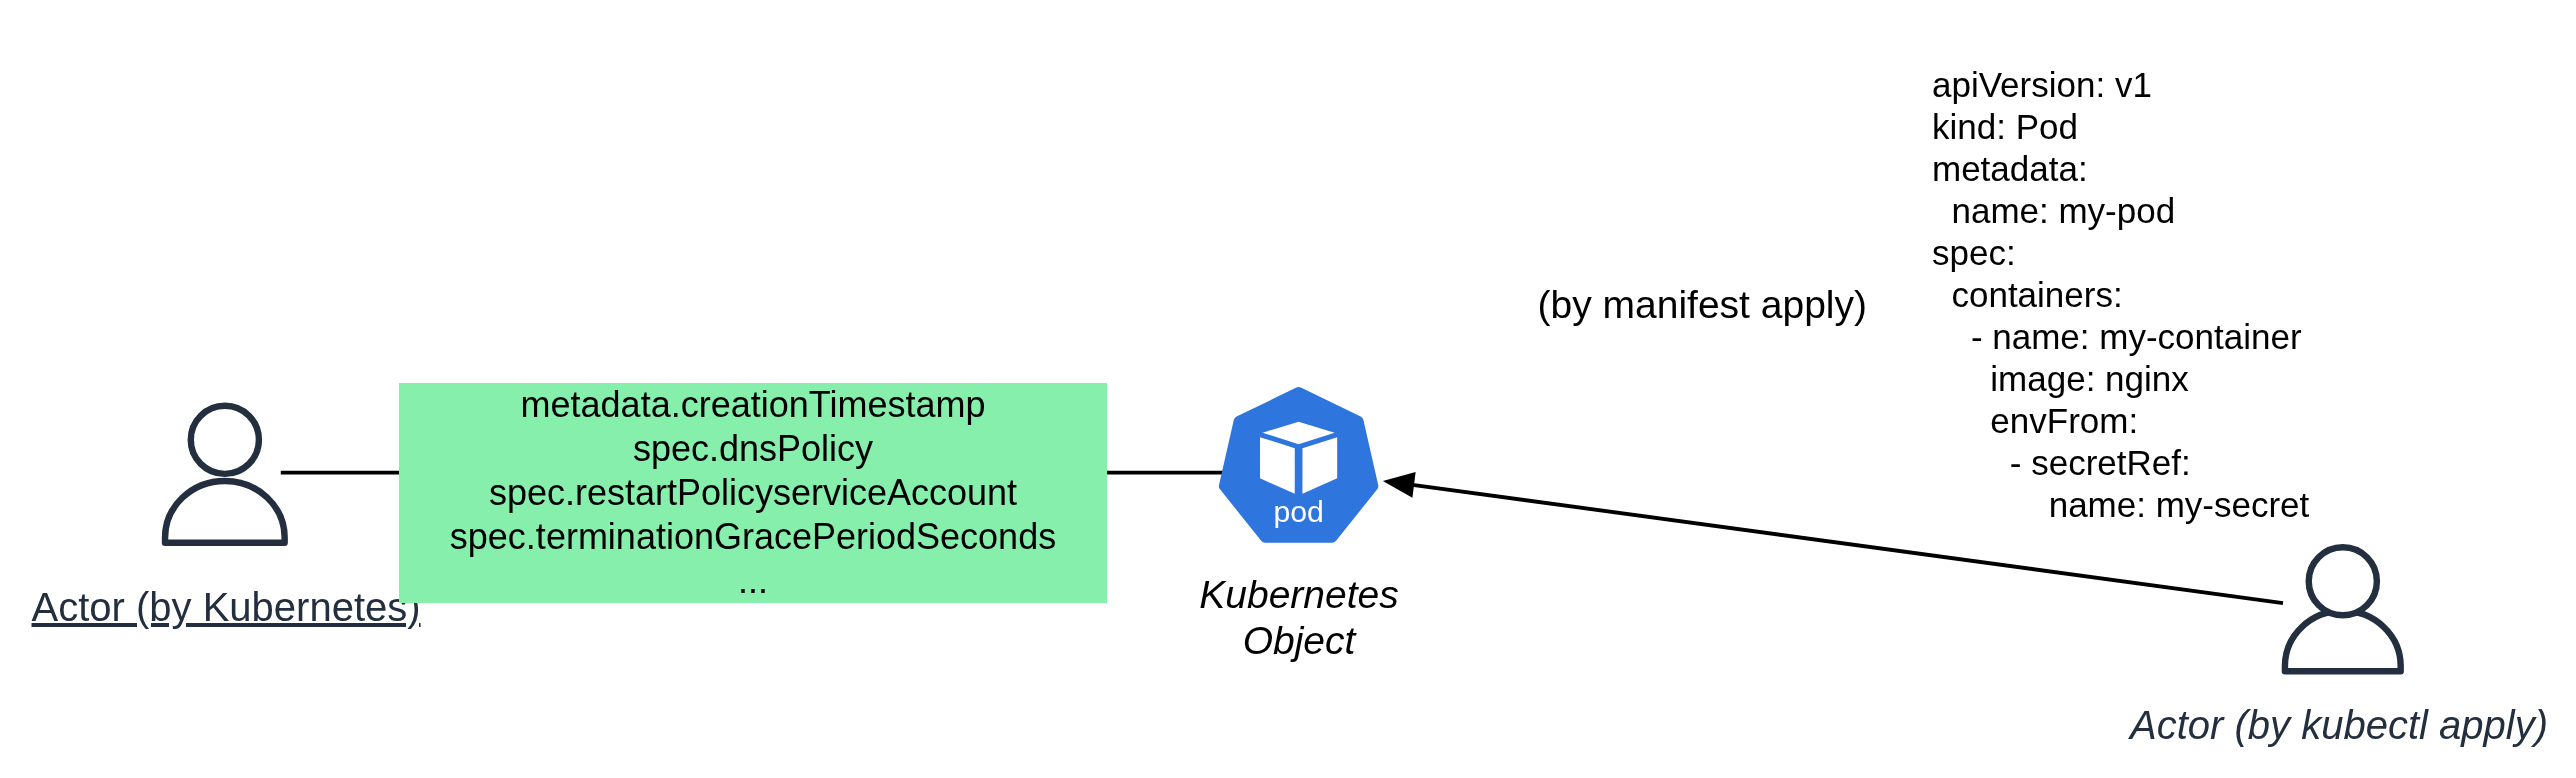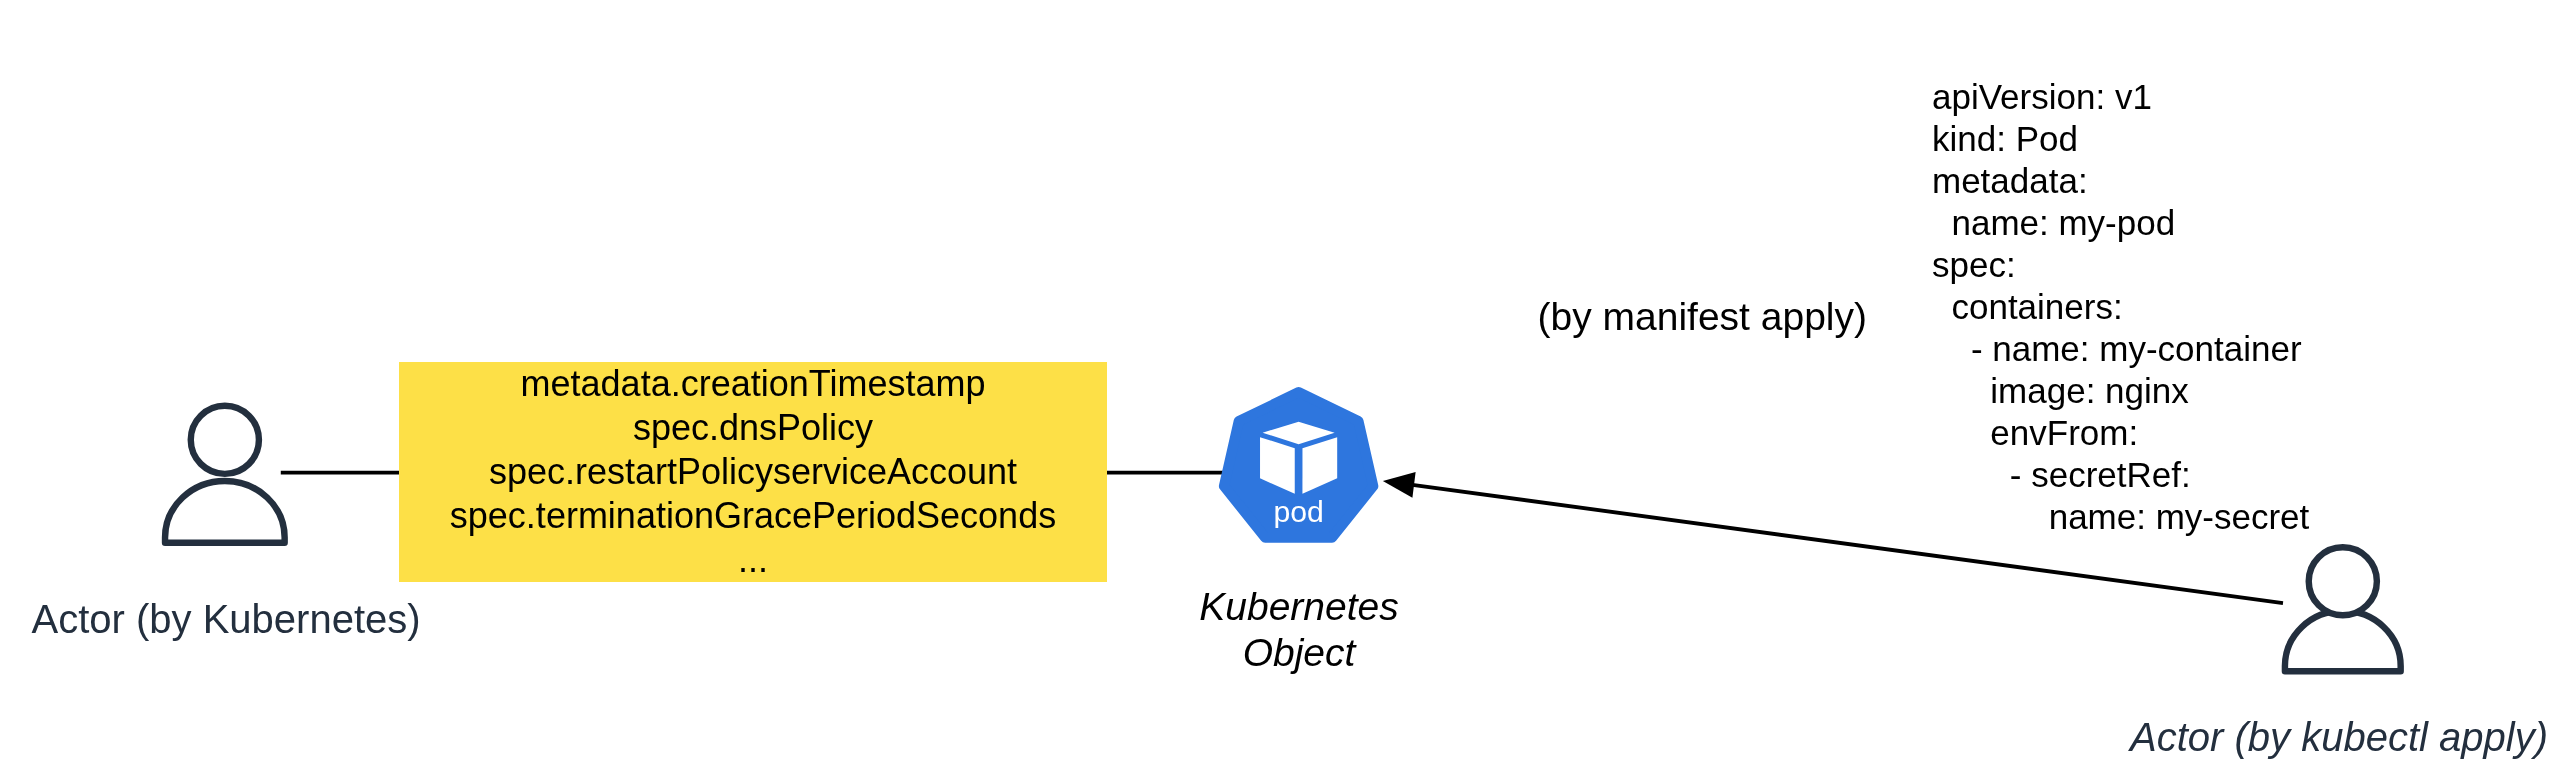--- a/index.html
+++ b/index.html
@@ -15,47 +15,48 @@
     font-family: "Liberation Sans", "DejaVu Sans", sans-serif;
     color: #000000;
   }
   #diagram-canvas {
     position: absolute;
     left: 0;
     top: 0;
     width: 2576px;
     height: 778px;
   }
-  .abs { position: absolute; margin-top: 12px; }
+  .abs { position: absolute; }
   .actor-label {
     font-size: 40px;
     line-height: 41px;
     color: #232F3E;
     text-align: center;
     white-space: nowrap;
   }
   #actor-left-label {
     left: 31.5px;
     top: 587px;
     width: 386px;
+    text-decoration: underline;
   }
   #actor-right-label {
     left: 2114px;
     top: 705px;
     width: 450px;
     font-style: italic;
   }
   #connector-fields {
     left: 399px;
-    top: 350px;
+    top: 383px;
     width: 708px;
     text-align: center;
     font-size: 36px;
     line-height: 44px;
-    background: #fde047;
+    background: #86efac;
   }
   #attempt-label {
     left: 1158px;
     top: 280px;
     width: 709px;
     text-align: right;
     font-size: 39px;
     line-height: 49px;
     white-space: nowrap;
   }

